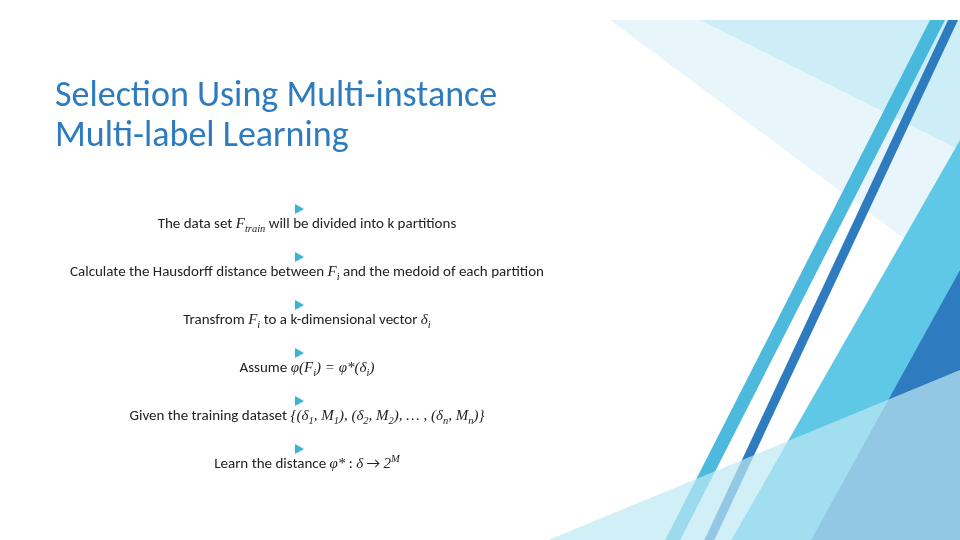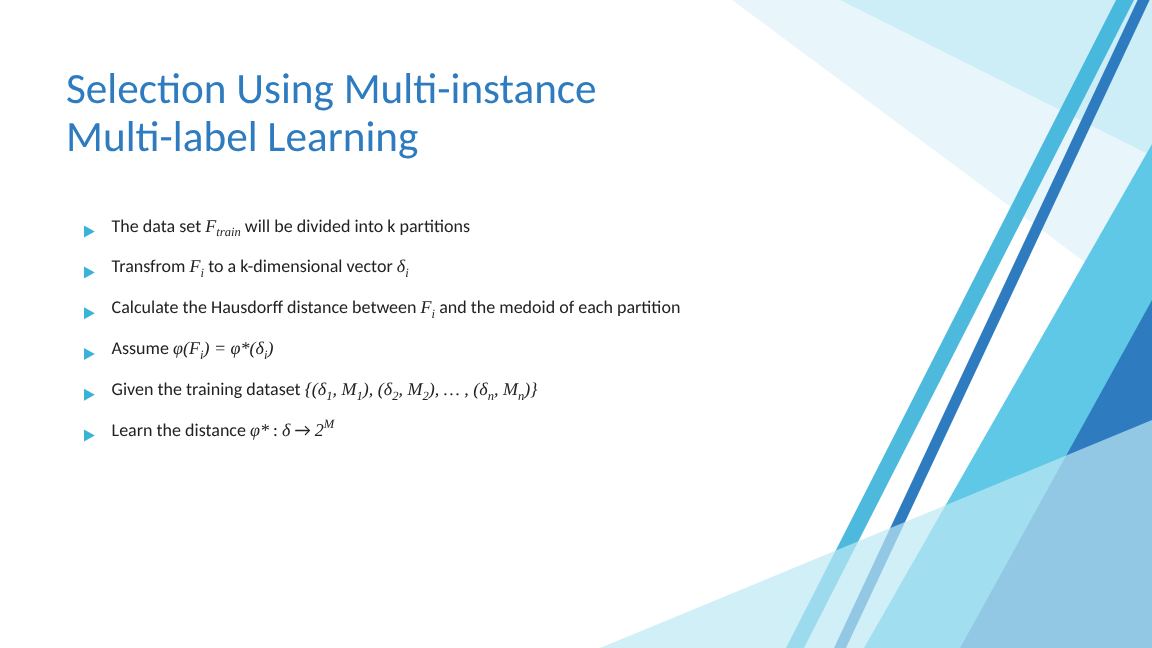--- a/index.html
+++ b/index.html
@@ -9,20 +9,21 @@
     height: 540px;
     background: #fff;
     font-family: "Calibri", "Segoe UI", sans-serif;
     overflow: hidden;
     position: relative;
   }
   .slide {
     position: relative;
     width: 960px;
     height: 504px;
+    margin-top: 20px;
   }
   
   .bg {
     position: absolute;
     inset: 0;
     pointer-events: none;
     z-index: 0;
   }
   .title {
     position: absolute;
@@ -38,22 +39,23 @@
   .list {
     position: absolute;
     left: 70px;
     top: 180px;
     z-index: 2;
     font-size: 15px;
     color: #222;
   }
   .item {
     display: flex;
-    align-items: flex-end;
+    align-items: center;
     margin-bottom: 16px;
+    flex-direction: column;
   }
   .bullet {
     width: 0;
     height: 0;
     border-top: 5px solid transparent;
     border-bottom: 5px solid transparent;
     border-left: 9px solid #3ab3d9;
     margin-top: 4px;
     margin-right: 14px;
     flex-shrink: 0;
@@ -91,27 +93,27 @@
 
     <div class="item">
       <div class="bullet"></div>
       <div class="text">
         <span>The data set </span><span class="mi">F<sub>train</sub></span><span> will be divided into k partitions</span><span class="mi"></span><span></span><span class="mi"></span><span></span>
       </div>
     </div>
     <div class="item">
       <div class="bullet"></div>
       <div class="text">
-        <span>Transfrom </span><span class="mi">F<sub>i</sub></span><span> to a k-dimensional vector </span><span class="mi">δ<sub>i</sub></span><span></span><span class="mi"></span><span></span>
+        <span>Calculate the Hausdorff distance between </span><span class="mi">F<sub>i</sub></span><span> and the medoid of each partition</span><span class="mi"></span><span></span><span class="mi"></span><span></span>
       </div>
     </div>
     <div class="item">
       <div class="bullet"></div>
       <div class="text">
-        <span>Calculate the Hausdorff distance between </span><span class="mi">F<sub>i</sub></span><span> and the medoid of each partition</span><span class="mi"></span><span></span><span class="mi"></span><span></span>
+        <span>Transfrom </span><span class="mi">F<sub>i</sub></span><span> to a k-dimensional vector </span><span class="mi">δ<sub>i</sub></span><span></span><span class="mi"></span><span></span>
       </div>
     </div>
     <div class="item">
       <div class="bullet"></div>
       <div class="text">
         <span>Assume </span><span class="mi">φ(F<sub>i</sub>) = φ*(δ<sub>i</sub>)</span><span></span><span class="mi"></span><span></span><span class="mi"></span><span></span>
       </div>
     </div>
     <div class="item">
       <div class="bullet"></div>

